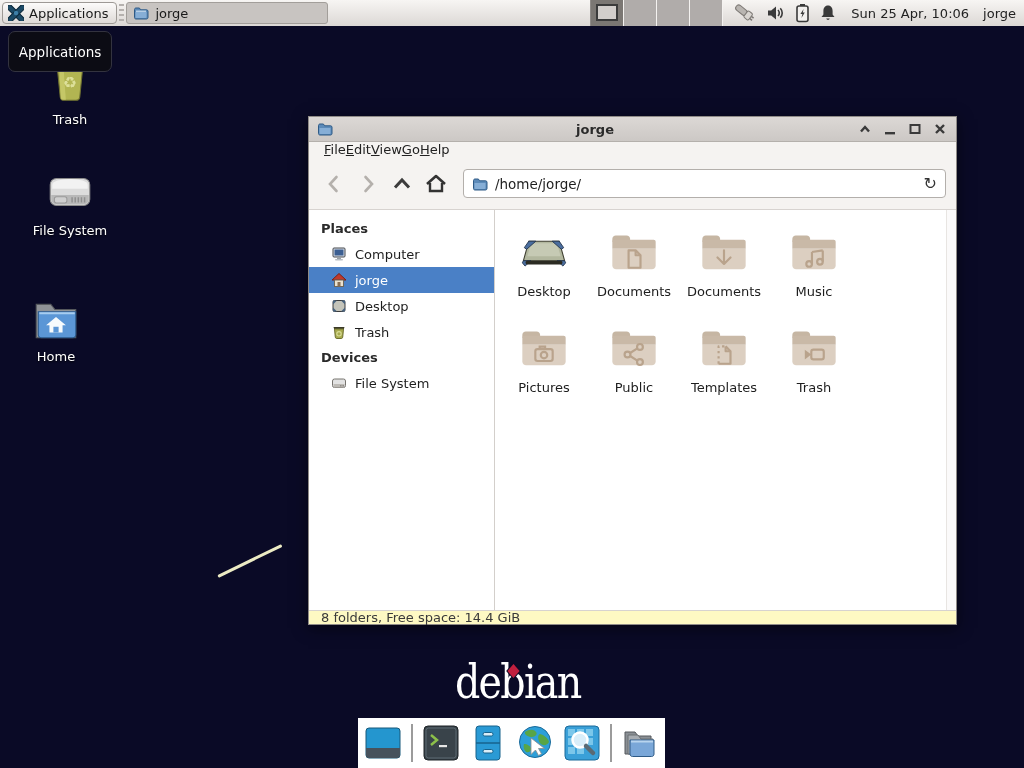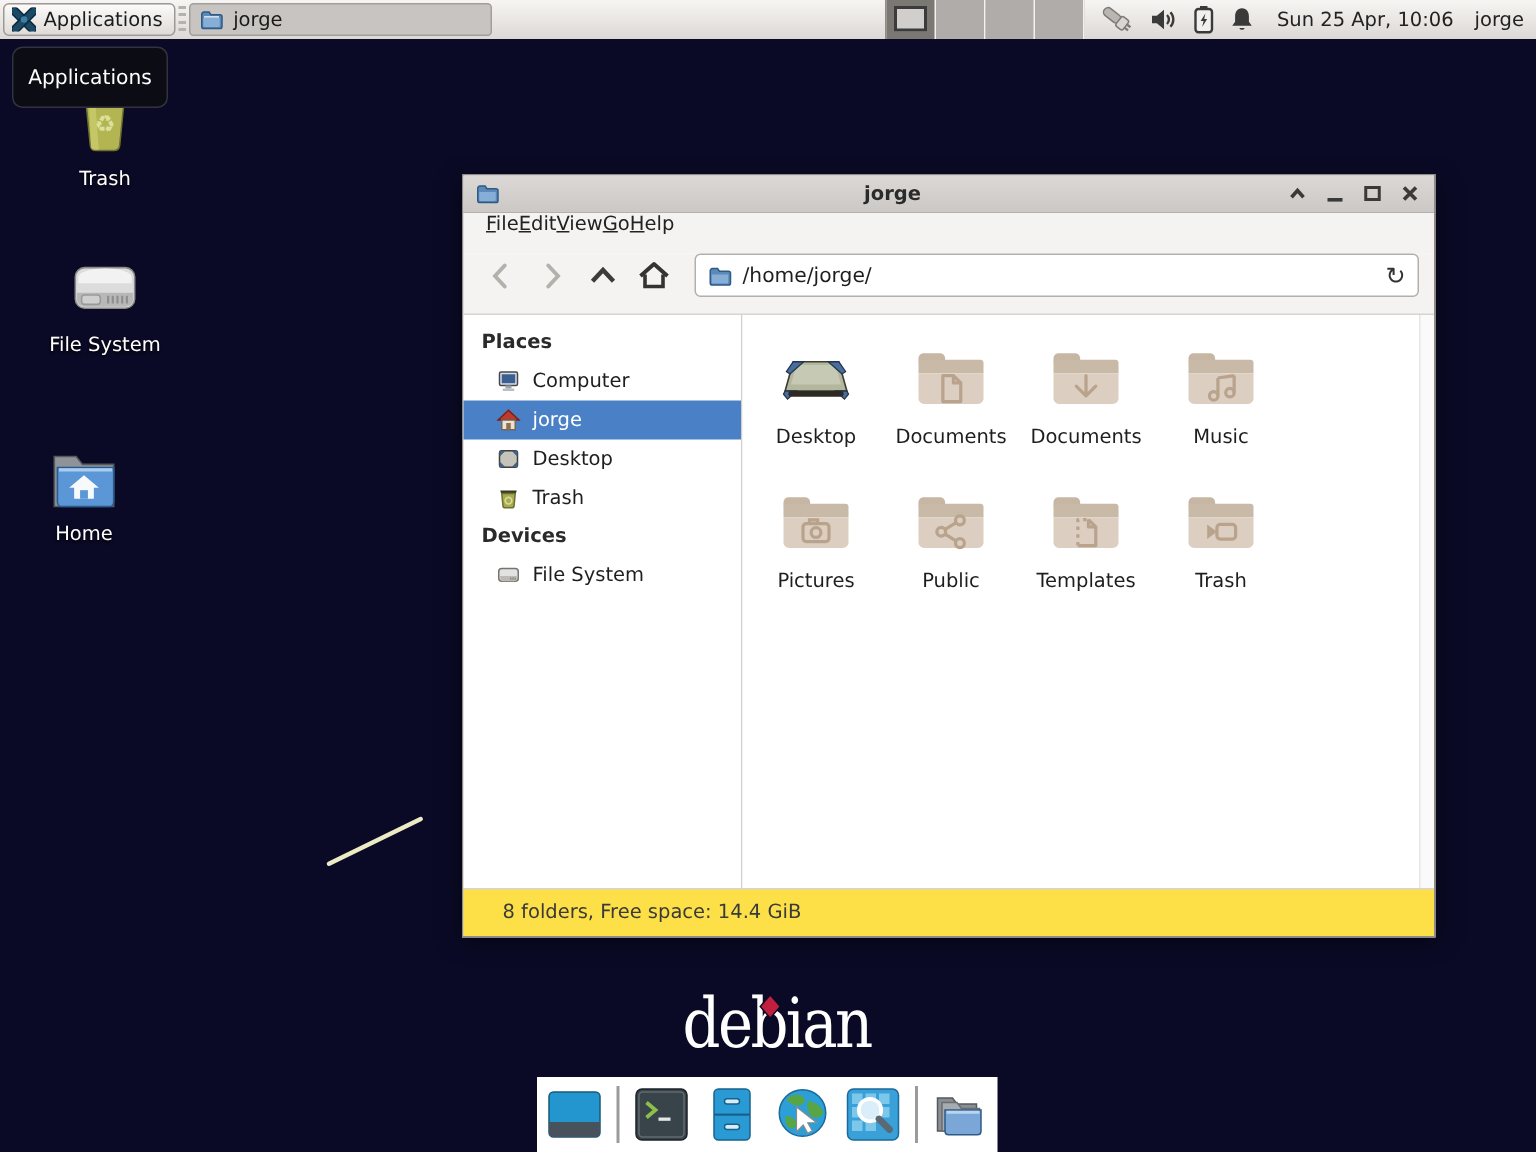--- a/index.html
+++ b/index.html
@@ -79,22 +79,22 @@
   .side-row { height:26px; display:flex; align-items:center; gap:8px; padding-left:22px; color:#1e1e1e; }
   .side-row.selected { background:#4a80c6; color:#fff; }
 
   .fileview { flex:1; position:relative; background:#fff; display:flex; flex-wrap:wrap;
               align-content:flex-start; padding:12px 14px 0 4px; }
   .file-cell { width:90px; height:96px; display:flex; flex-direction:column; align-items:center; }
   .file-cell .icon { height:60px; display:flex; align-items:center; justify-content:center; }
   .file-cell .name { color:#1e1e1e; margin-top:2px; }
   .scroll-strip { position:absolute; right:0; top:0; bottom:0; width:10px; background:#fbfafa; border-left:1px solid #e8e5e2; }
 
-  .statusbar { height:32px; background:#fde047; border-top:1px solid #d7d3d0; display:flex;
-               align-items:center; padding-left:26px; color:#3a3a3a; flex:none; }
+  .statusbar { height:14px; background:#fef9c3; border-top:1px solid #d7d3d0; display:flex;
+               align-items:center; padding-left:12px; color:#3a3a3a; flex:none; }
 
   svg { display:block; }
 </style>
 </head>
 <body>
 
 <div id="screen">
 
   <div class="panel">
     <div class="apps-btn">

